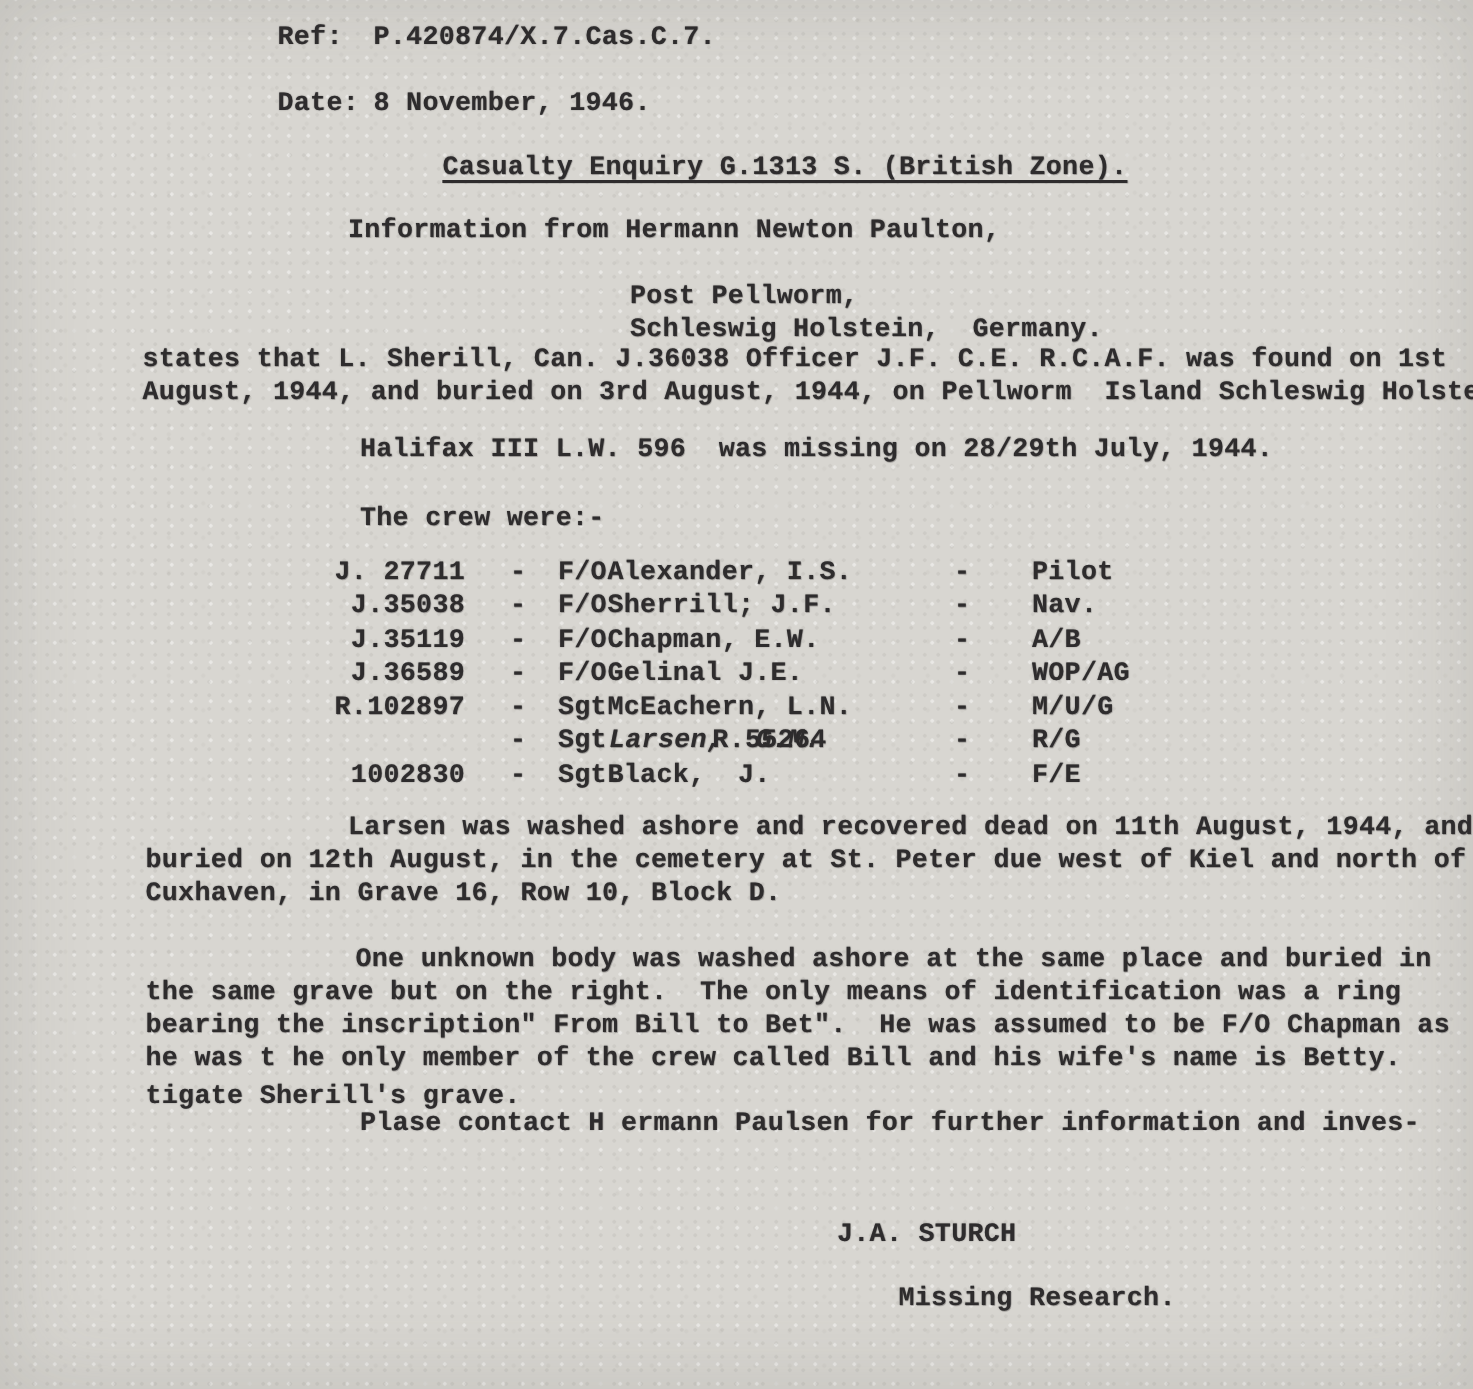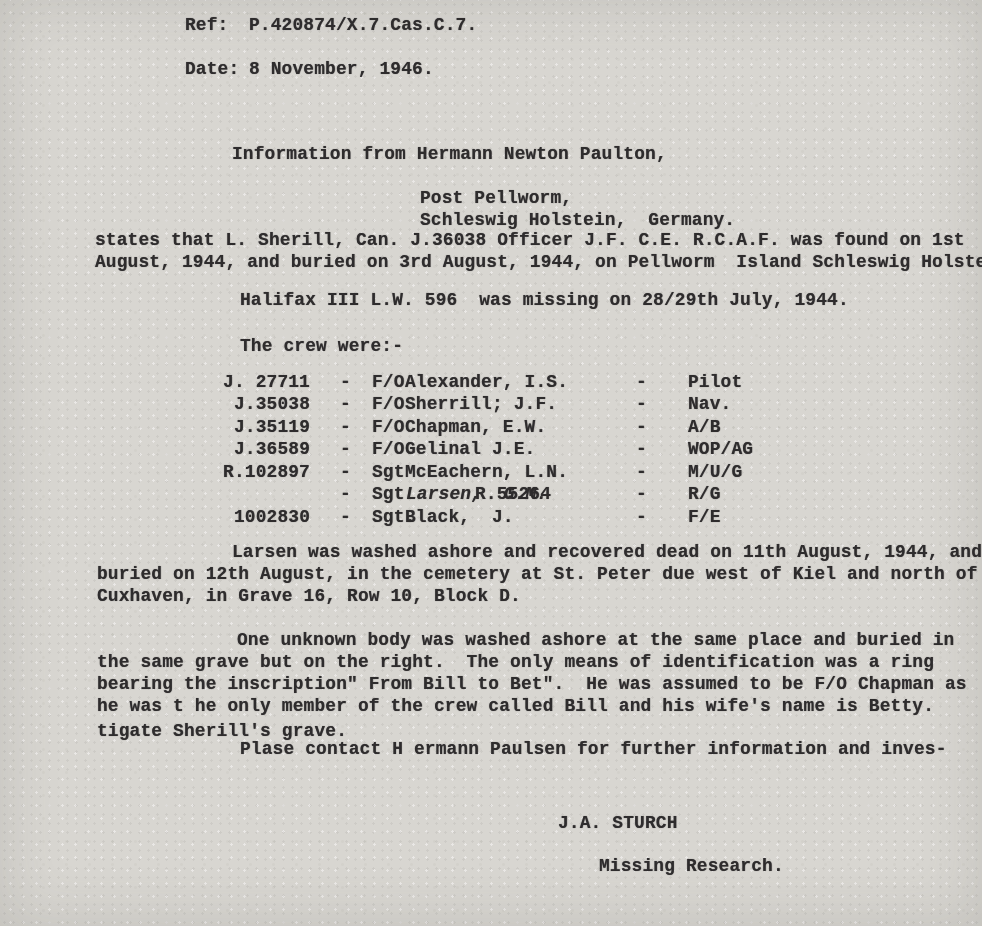--- a/index.html
+++ b/index.html
@@ -44,20 +44,21 @@
 <body>
 
 <div class="page">
 
   <div class="tw" style="left:185px;top:14px;">Ref:</div>
   <div class="tw" style="left:249px;top:14px;">P.420874/X.7.Cas.C.7.</div>
 
   <div class="tw" style="left:185px;top:58px;">Date:</div>
   <div class="tw" style="left:249px;top:58px;">8 November, 1946.</div>
 
+  <div class="tw title" style="left:295px;top:101px;">Casualty Enquiry G.1313 S. (British Zone).</div>
 
   <div class="tw" style="left:232px;top:143px;">Information from Hermann Newton Paulton,</div>
   <div class="tw" style="left:420px;top:187px;">Post Pellworm,</div>
   <div class="tw" style="left:420px;top:209px;">Schleswig Holstein,  Germany.</div>
 
   <div class="tw" style="left:95px;top:229px;">states that L. Sherill, Can. J.36038 Officer J.F. C.E. R.C.A.F. was found on 1st</div>
   <div class="tw" style="left:95px;top:251px;">August, 1944, and buried on 3rd August, 1944, on Pellworm  Island Schleswig Holstein.</div>
 
   <div class="tw" style="left:240px;top:289px;">Halifax III L.W. 596  was missing on 28/29th July, 1944.</div>
 

